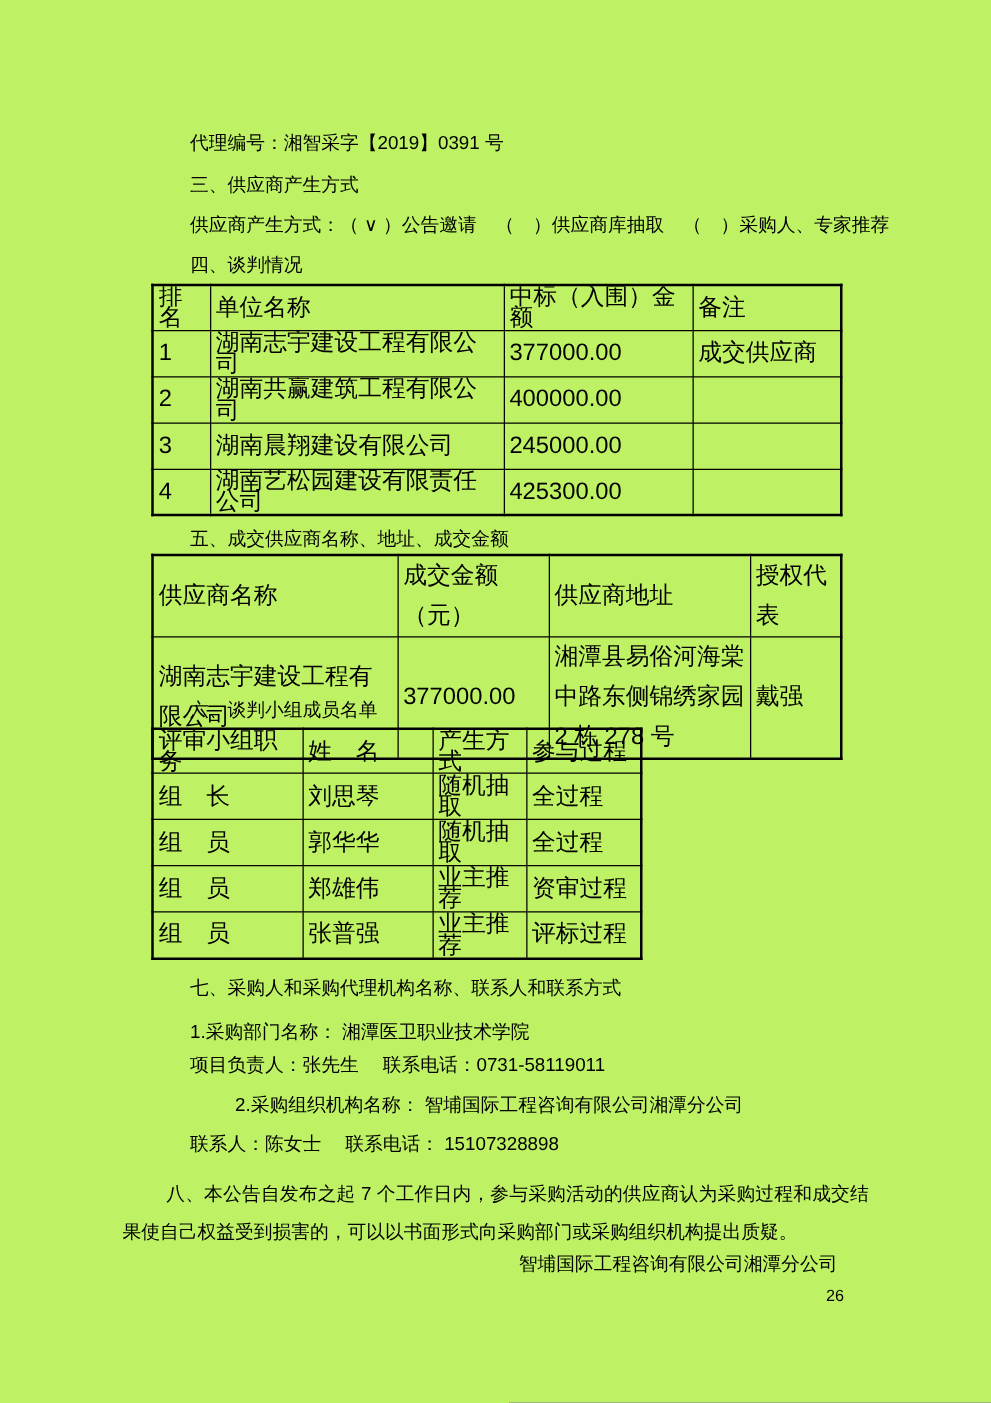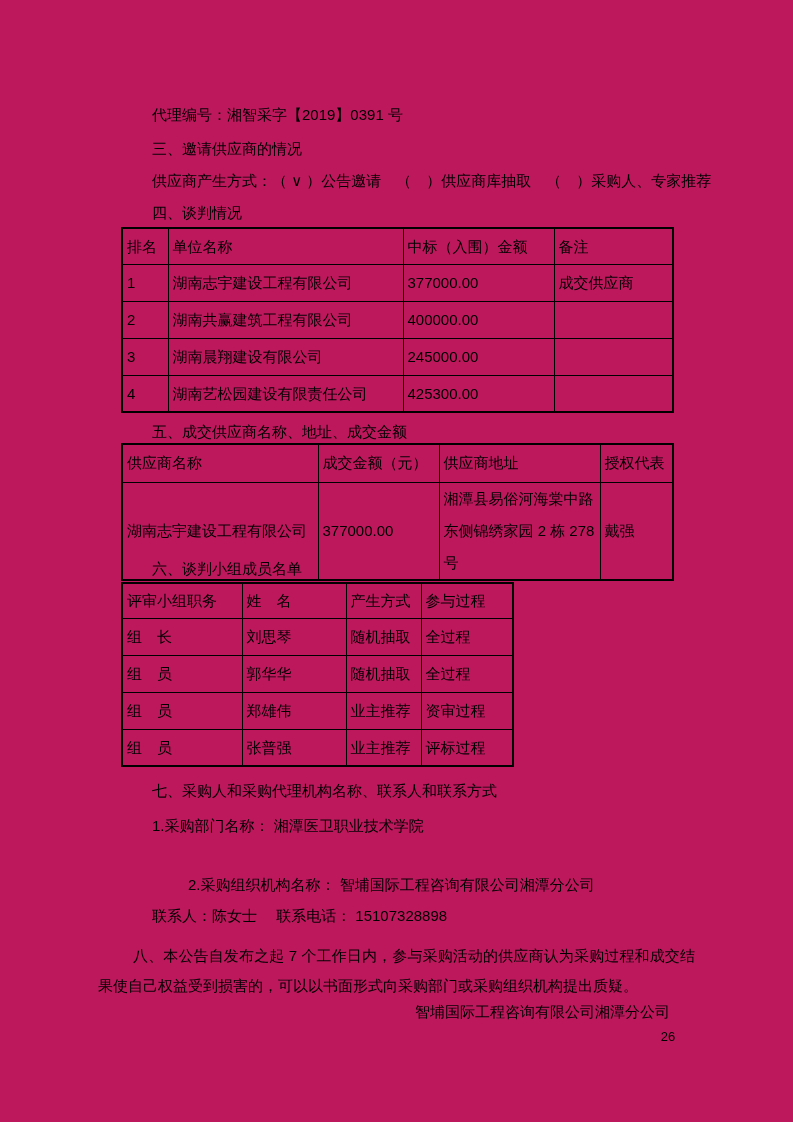--- a/index.html
+++ b/index.html
@@ -1,35 +1,35 @@
 <!DOCTYPE html>
 <html><head>
 <meta charset="utf-8">
 <style>
   html, body { margin: 0; padding: 0; background: #888; }
   .page {
     position: relative;
     width: 793px;
     height: 1122px;
     margin: 0 auto;
-    background: #be185d;
+    background: #bef264;
     font-family: "Liberation Sans", "DejaVu Sans", sans-serif;
     color: #000000;
     font-size: 15px;
     line-height: 17px;
     overflow: hidden;
   }
   .tline { position: absolute; white-space: pre; }
 
   table.doc-table {
     position: absolute;
     border-collapse: collapse;
     table-layout: fixed;
     border: 2px solid #000;
-    font-size: 15px;
+    font-size: 19px;
   }
   table.doc-table td {
     border: 1px solid #000;
     padding: 0 4px;
     vertical-align: middle;
     overflow: hidden;
     word-break: break-all;
   }
 
   
@@ -73,21 +73,21 @@
     font-size: 13px;
   }
 </style>
 </head>
 <body>
 
 <div class="page">
 
   <div class="tline" style="left:152px; top:106px;">代理编号：湘智采字【2019】0391 号</div>
 
-  <div class="tline" style="left:152px; top:140px;">三、邀请供应商的情况</div>
+  <div class="tline" style="left:152px; top:140px;">三、供应商产生方式</div>
 
   <div class="tline" style="left:152px; top:172px;">供应商产生方式：（ ∨ ）公告邀请　（　）供应商库抽取　（　）采购人、专家推荐</div>
 
   <div class="tline" style="left:152px; top:204px;text-align:center;">四、谈判情况</div>
 
   <table class="doc-table t1">
     <colgroup>
         <col class="c0">
         <col class="c1">
         <col class="c2">
@@ -192,20 +192,21 @@
       <td>业主推荐</td>
       <td>评标过程</td>
     </tr>
   </tbody>
     </table>
 
   <div class="tline" style="left:152px; top:782px;">七、采购人和采购代理机构名称、联系人和联系方式</div>
 
   <div class="tline" style="left:152px; top:781px;margin-top:36px;">1.采购部门名称： 湘潭医卫职业技术学院</div>
 
+  <div class="tline" style="left:152px; top:844px;">项目负责人：张先生　 联系电话：0731-58119011</div>
 
   <div class="tline" style="left:152px; top:876px;margin-left:36px;">2.采购组织机构名称： 智埔国际工程咨询有限公司湘潭分公司</div>
 
   <div class="tline" style="left:152px; top:907px;">联系人：陈女士　 联系电话： 15107328898</div>
 
   <div class="para8">八、本公告自发布之起 7 个工作日内，参与采购活动的供应商认为采购过程和成交结果使自己权益受到损害的，可以以书面形式向采购部门或采购组织机构提出质疑。</div>
 
   <div class="signature">智埔国际工程咨询有限公司湘潭分公司</div>
 
   <div class="pagenum">26</div>

